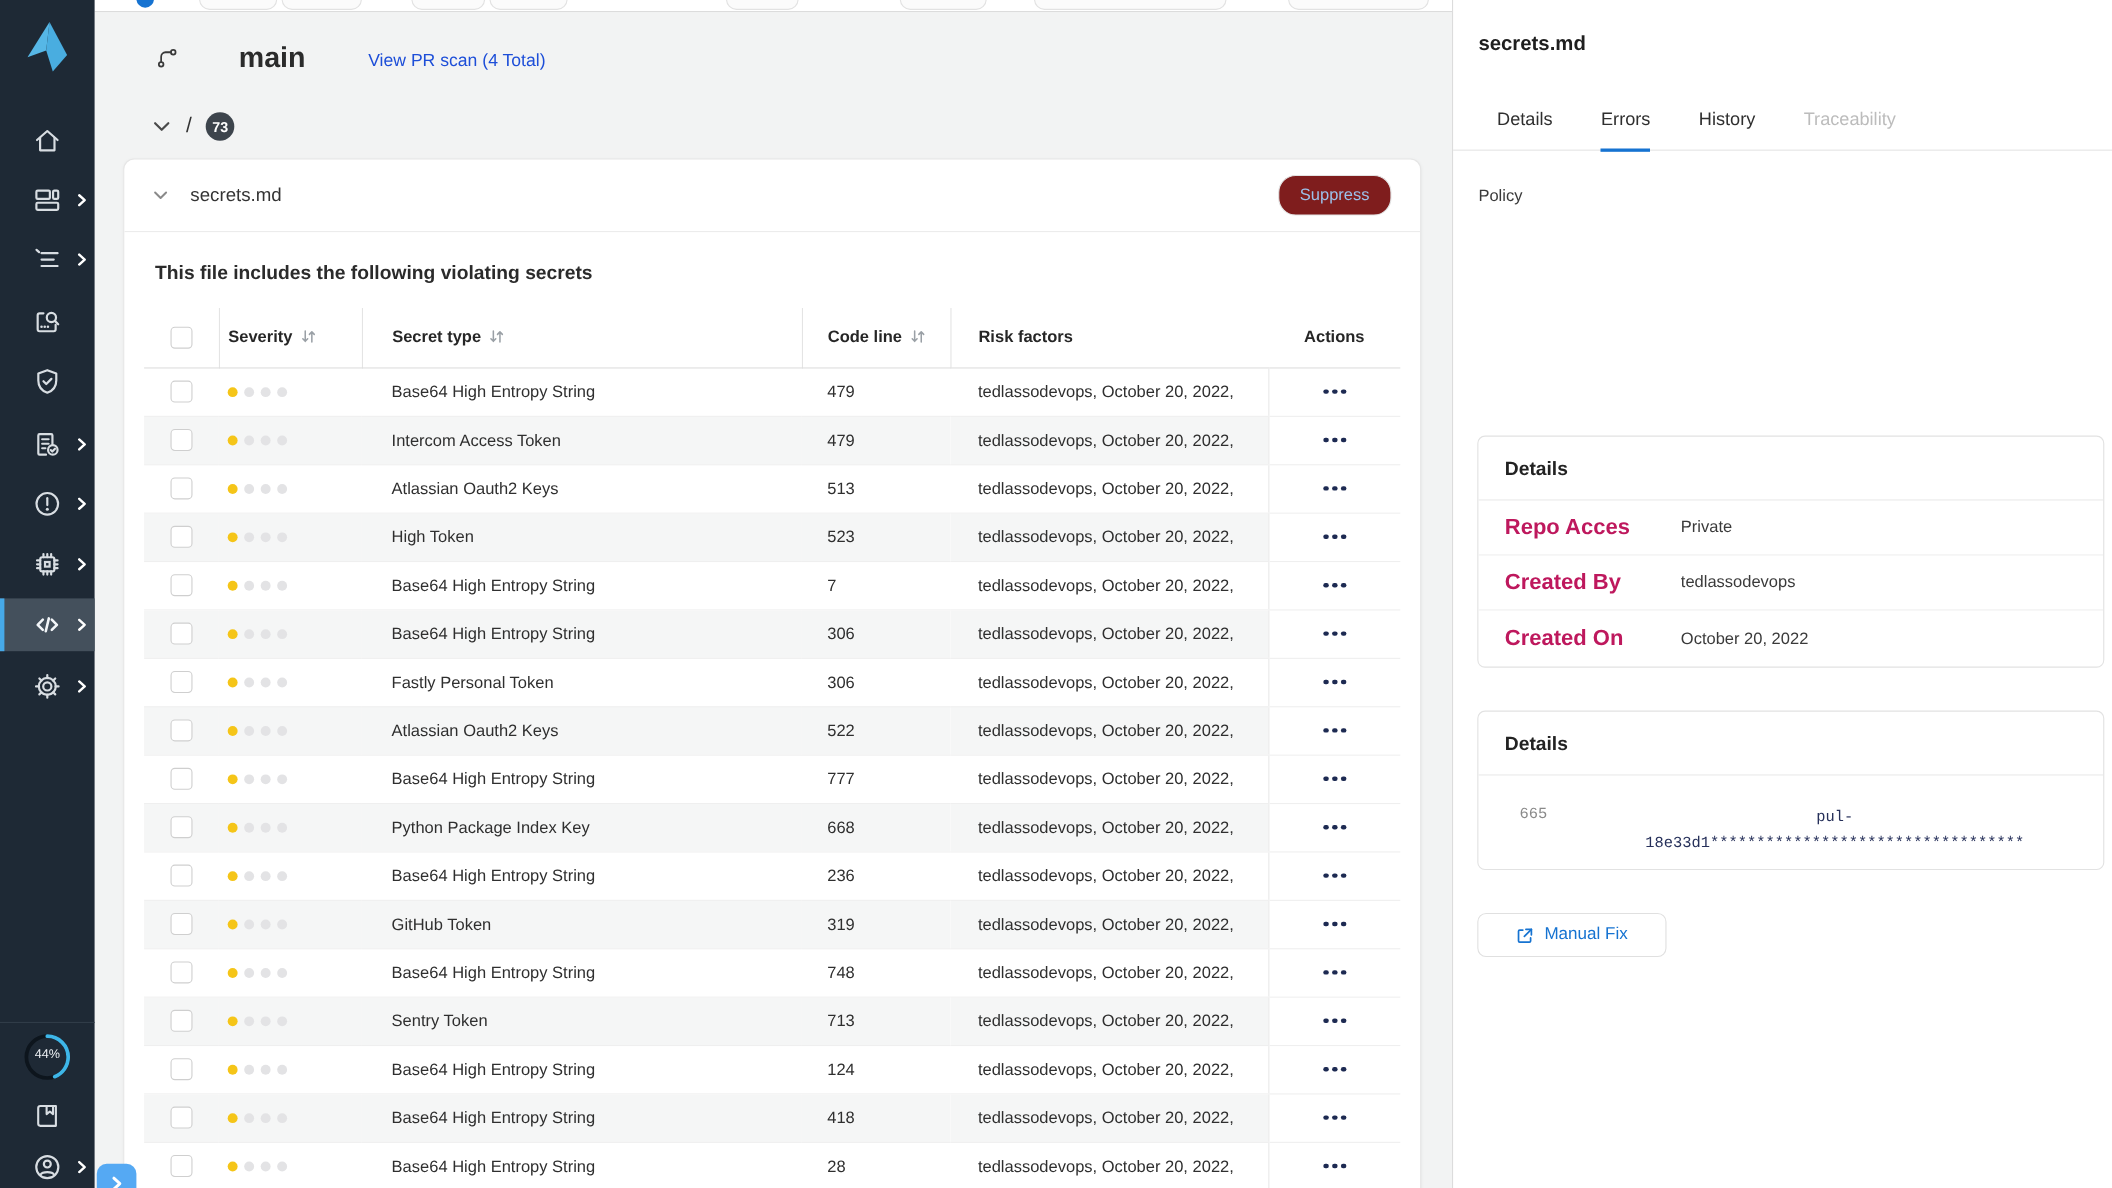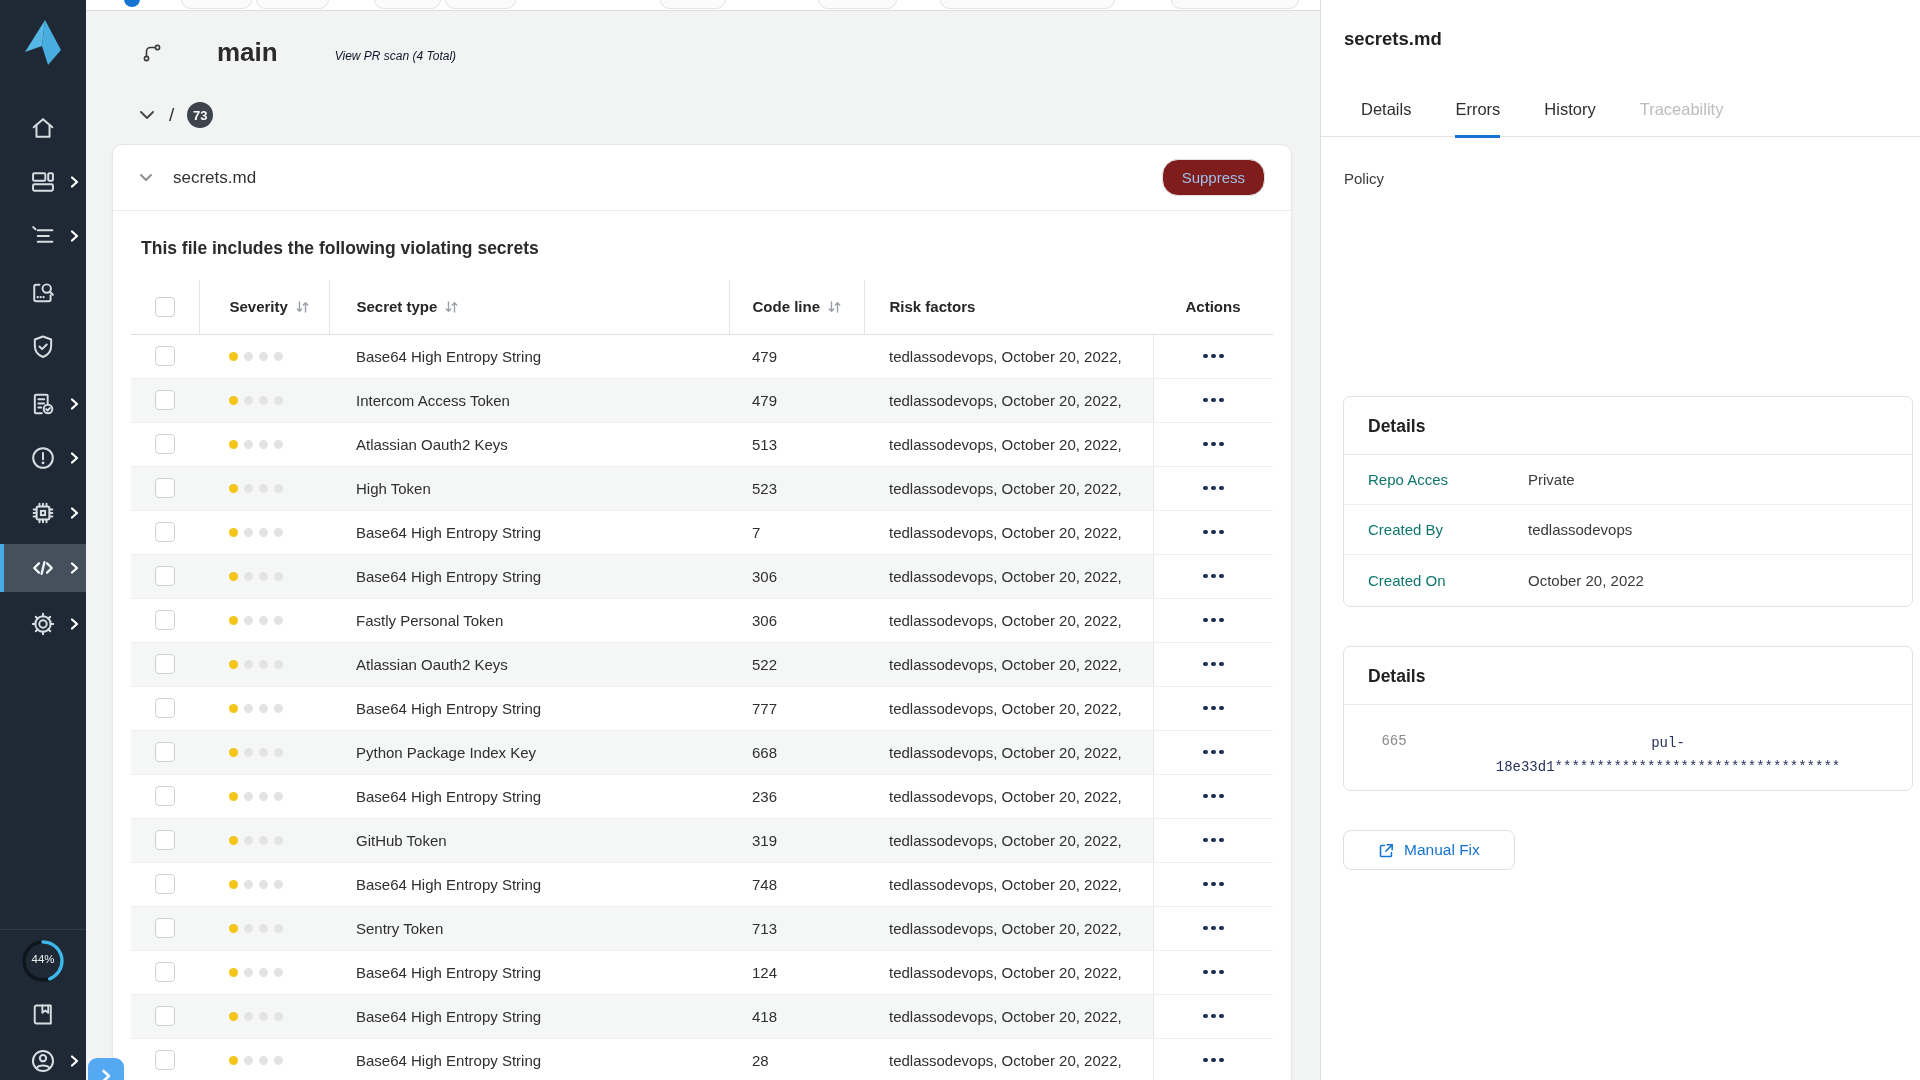--- a/index.html
+++ b/index.html
@@ -27,22 +27,22 @@
     background:#f2f3f3; }
   .topstrip { position:relative; height:11px; background:#fff;
     border-bottom:1px solid #dcdcdc; overflow:hidden; }
   .pill { position:absolute; top:-10px; height:19px; border:1px solid #e2e2e2;
     border-radius:11px; background:#fbfbfb; }
   .top-dot { position:absolute; top:-9px; left:38px; width:16px; height:16px;
     border-radius:50%; background:#1673d1; }
 
   .branch-row { display:flex; align-items:center; padding:26px 0 0 54px;gap:40px; }
   .branch-name { font-size:26px; font-weight:bold; color:#2b2b2b; margin-left:13px; }
-  .pr-link { font-size:12px; color:#0f172a; margin-left:17px; margin-top:6px;
-    cursor:pointer; text-decoration:none;font-style:italic; }
+  .pr-link { font-size:16px; color:#1d4ed8; margin-left:17px; margin-top:6px;
+    cursor:pointer; text-decoration:none; }
 
   .crumb-row { display:flex; align-items:center; padding:34px 0 0 53px; }
   .crumb-slash { font-size:19px; color:#333; margin:0 13px 0 14px; }
   .count-badge { width:26px; height:26px; border-radius:50%; background:#3d444c;
     color:#fff; font-size:13px; font-weight:bold; display:flex;
     align-items:center; justify-content:center; }
 
   .file-card { position:absolute; left:26px; right:28px; top:144px; bottom:-12px;
     background:#fff; border:1px solid #e6e6e6; border-radius:10px;
     box-shadow:0 1px 3px rgba(0,0,0,.04); overflow:hidden; }
@@ -61,21 +61,21 @@
   table.sec th { height:54px; font-size:15px; font-weight:bold; color:#262626;
     text-align:left; border-bottom:1px solid #dedede; border-right:1px solid #e4e4e4;
     background:#fff; white-space:nowrap; }
   table.sec th:last-child { border-right:none; text-align:center; }
   table.sec th:nth-child(5) { border-right:none; }
   table.sec td { height:44px; font-size:15px; color:#2f2f2f;
     border-bottom:1px solid #efefef; overflow:hidden; white-space:nowrap; }
   tr.striped td { background:#f5f6f6; }
   td.act-cell, tr.striped td.act-cell { background:#fff; border-left:1px solid #e8e8e8;
     box-shadow:-7px 0 8px -7px rgba(0,0,0,.14); }
-  .pad-sev { padding-left:30px; } .pad-type { padding-left:27px; }
+  .pad-sev { padding-left:8px; } .pad-type { padding-left:27px; }
   .pad-line { padding-left:23px; } .pad-risk { padding-left:25px; }
   .checkbox { width:20px; height:20px; border:1.5px solid #cfcfcf; border-radius:4px;
     background:#fff; margin:0 auto; cursor:pointer; }
   .dots { display:flex; gap:6px; align-items:center; }
   .dot { width:9px; height:9px; border-radius:50%; background:#e3e3e5; display:inline-block; }
   .dot.filled { background:#f5c518; }
   .sorter { display:inline-block; vertical-align:-2px; margin-left:8px; }
   .ellipsis { display:flex; gap:3.5px; justify-content:center; align-items:center;
     cursor:pointer; height:100%; }
   .ellipsis i { width:4.5px; height:4.5px; border-radius:50%; background:#1d2a52; }
@@ -99,21 +99,21 @@
   .rp-desc { position:absolute; left:23px; top:262px; width:568px; font-size:16.5px;
     color:#3c3c3c; line-height:28px; }
   .dcard { position:absolute; left:22px; width:570px; background:#fff;
     border:1px solid #e2e2e2; border-radius:7px; overflow:hidden; }
   .dcard.one { top:396px; height:211px; } .dcard.two { top:646px; height:145px; }
   .dcard-head { padding:19px 24px 17px; font-size:17.5px; font-weight:bold;
     color:#222; border-bottom:1px solid #e9e9e9; }
   .drow { display:flex; align-items:center; height:50px; padding-left:24px;
     border-bottom:1px solid #efefef; }
   .drow:last-child { border-bottom:none; }
-  .dlabel { width:160px; font-size:15px; font-weight:normal; color:#0f766e; }
+  .dlabel { width:160px; font-size:20px; font-weight:bold; color:#be185d; }
   .dval { font-size:15px; color:#3a3a3a; }
   .code-area { display:flex; padding:26px 20px 0 0; }
   .code-ln { width:100px; text-align:center; font-family:"Liberation Mono", monospace;
     font-size:14px; color:#8a8a8a; padding-top:2px; }
   .code-body { flex:1; text-align:center; font-family:"Liberation Mono", monospace;
     font-size:14px; color:#26305a; line-height:24px; word-break:break-all; }
   .manualfix-btn { position:absolute; left:22px; top:830px; display:flex;
     align-items:center; gap:9px; border:1px solid #e0e0e0; border-radius:8px;
     background:#fff; padding:10px 34px; font-size:15.5px; color:#1673d1; cursor:pointer; }
 

